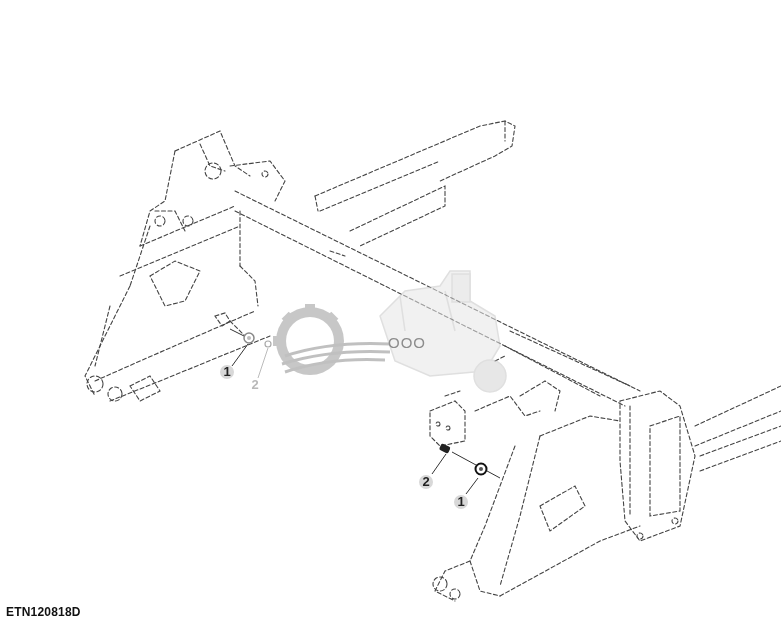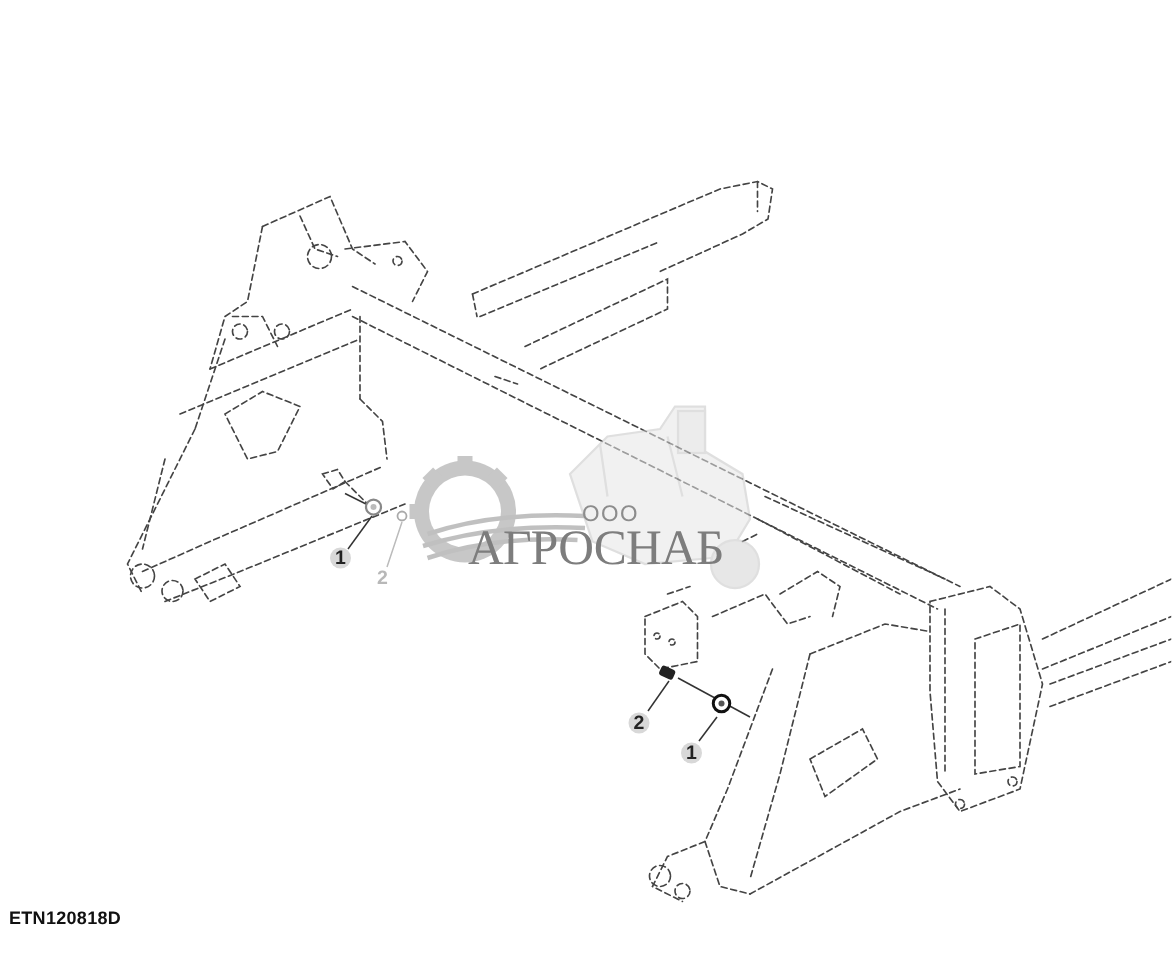--- a/index.html
+++ b/index.html
@@ -148,21 +148,20 @@
       </g>
       <g fill="none" stroke="#8e8e8e" stroke-width="3">
         <path d="M285 340 Q330 325 390 328"></path>
         <path d="M282 348 Q330 333 390 336"></path>
         <path d="M285 356 Q330 341 385 344"></path>
       </g>
     </g>
   </svg>
 
   <div class="wm-ooo">ООО</div>
-  <div class="wm-name">АГРОСНАБ</div>
 
   <div class="callout dark" style="left:220px; top:349px;">1</div>
   <div class="callout faded" style="left:248px; top:362px;">2</div>
   <div class="callout dark" style="left:419px; top:459px;">2</div>
   <div class="callout dark" style="left:454px; top:479px;">1</div>
 
   <div class="fig-code">ETN120818D</div>
 </div>
 
 </body></html>

